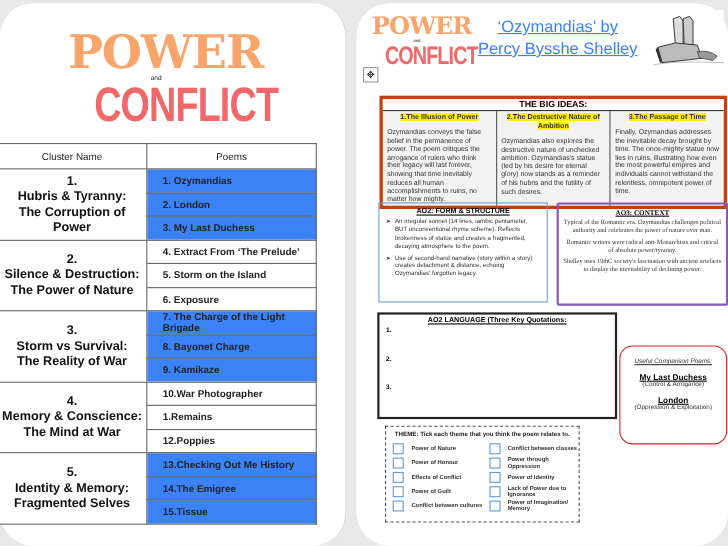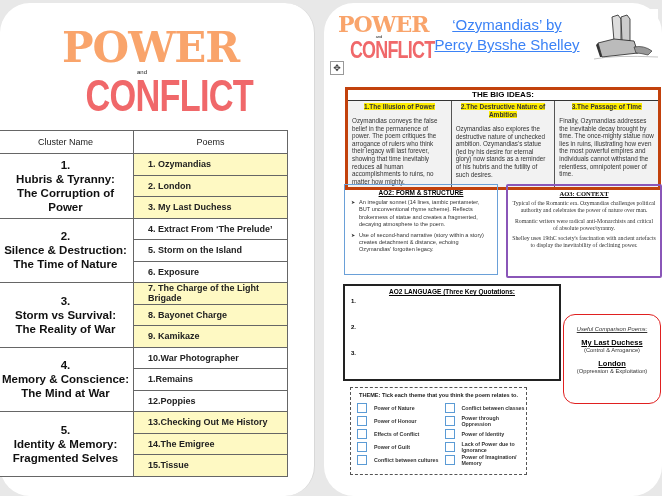--- a/index.html
+++ b/index.html
@@ -13,21 +13,21 @@
   .logo .conflict{font-family:"Liberation Sans",sans-serif;font-weight:bold;color:#f0686a;transform:scaleX(0.78);display:inline-block;letter-spacing:-1px;}
   #logo-left{left:62px;top:25px;width:160px;}
   #logo-left .power{font-size:42px;line-height:40px;}
   #logo-left .and{font-size:6px;line-height:8px;}
   #logo-left .conflict{font-size:44px;line-height:40px;}
   table.clusters{position:absolute;left:-2px;top:127px;width:290px;border-collapse:collapse;font-family:"Liberation Sans",sans-serif;}
   table.clusters th{font-size:9px;font-weight:normal;color:#222;height:20px;border:1px solid #666;border-left:none;background:#fff;}
   table.clusters td{border:1px solid #666;border-left:none;}
   td.cluster{text-align:center;font-weight:bold;font-size:11.5px;line-height:14px;color:#111;width:133px;background:#fff;}
   td.poem{font-size:9px;font-weight:bold;color:#222;height:20.5px;padding:0 0 0 14px;}
-  td.poem.shade{background:#fef9c3;}
+  td.poem.shade{background:#3b82f6;}
   td.poem.plain{background:#fff;}
   #logo-right{left:14px;top:10px;width:82px;}
   #logo-right .power{font-size:22px;line-height:22px;}
   #logo-right .and{font-size:4px;line-height:4px;}
   #logo-right .conflict{font-size:23px;line-height:22px;}
   .title{position:absolute;left:108px;top:12px;width:150px;text-align:center;font-size:15px;line-height:20px;color:#3b82f6;}
   .title span{text-decoration:underline;}
   .statue{position:absolute;left:270px;top:6px;width:64px;height:56px;}
   .move-handle{position:absolute;left:6px;top:58px;width:12px;height:12px;border:1px solid #999;background:#fff;font-size:9px;line-height:12px;text-align:center;color:#333;}
   .big-ideas{position:absolute;left:21px;top:84px;width:310px;height:97px;border:3px solid #c2410c;background:#f2f2f2;}
@@ -94,21 +94,21 @@
         <tr>
           <td class="poem shade">2.  London</td>
         </tr>
         <tr>
           <td class="poem shade">3.  My Last Duchess</td>
         </tr>
         <tr>
           <td class="cluster" rowspan="3">
             <div>2.</div>
             <div>Silence &amp; Destruction:</div>
-            <div>The Time of Nature</div>
+            <div>The Power of Nature</div>
             <div></div>
           </td>
           <td class="poem plain">4.  Extract From ‘The Prelude’</td>
         </tr>
         <tr>
           <td class="poem plain">5.  Storm on the Island</td>
         </tr>
         <tr>
           <td class="poem plain">6.  Exposure</td>
         </tr>

